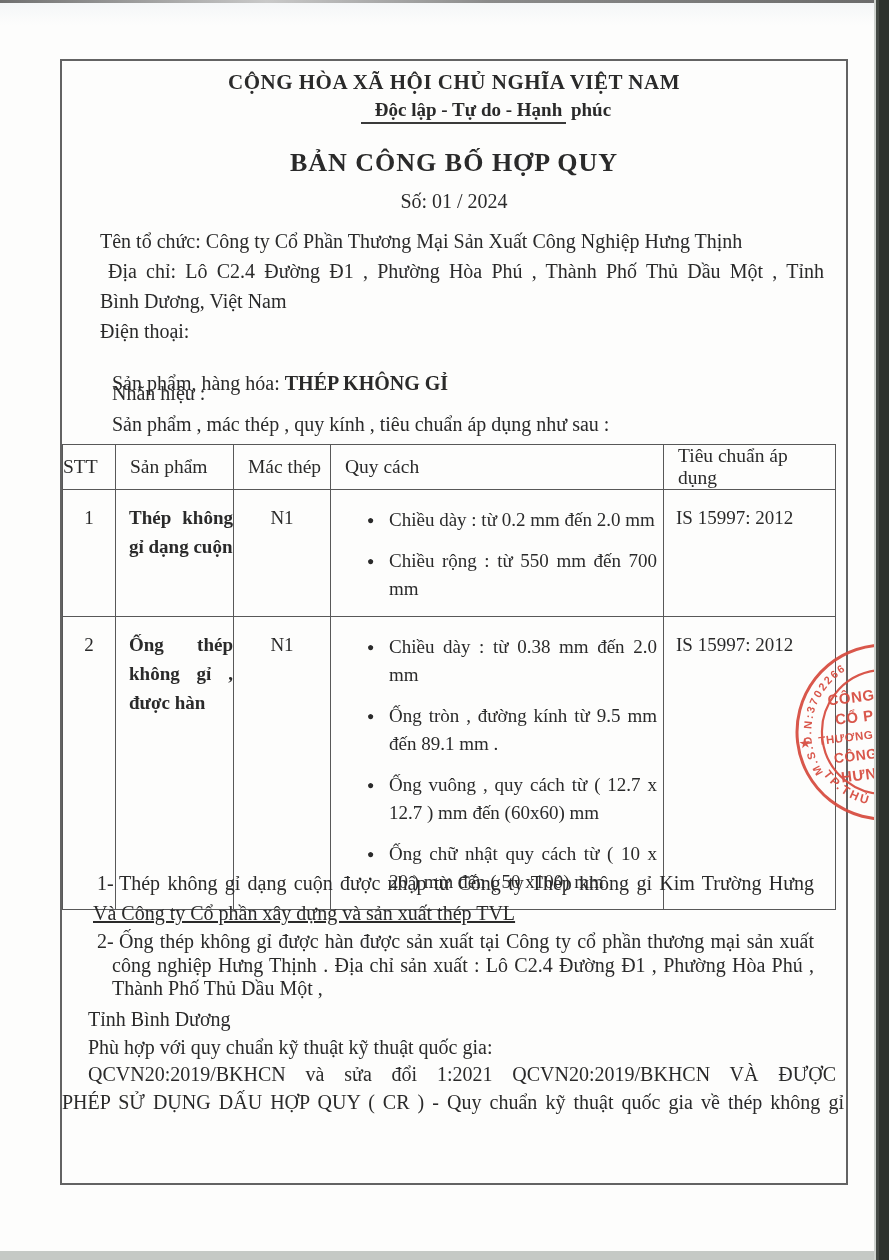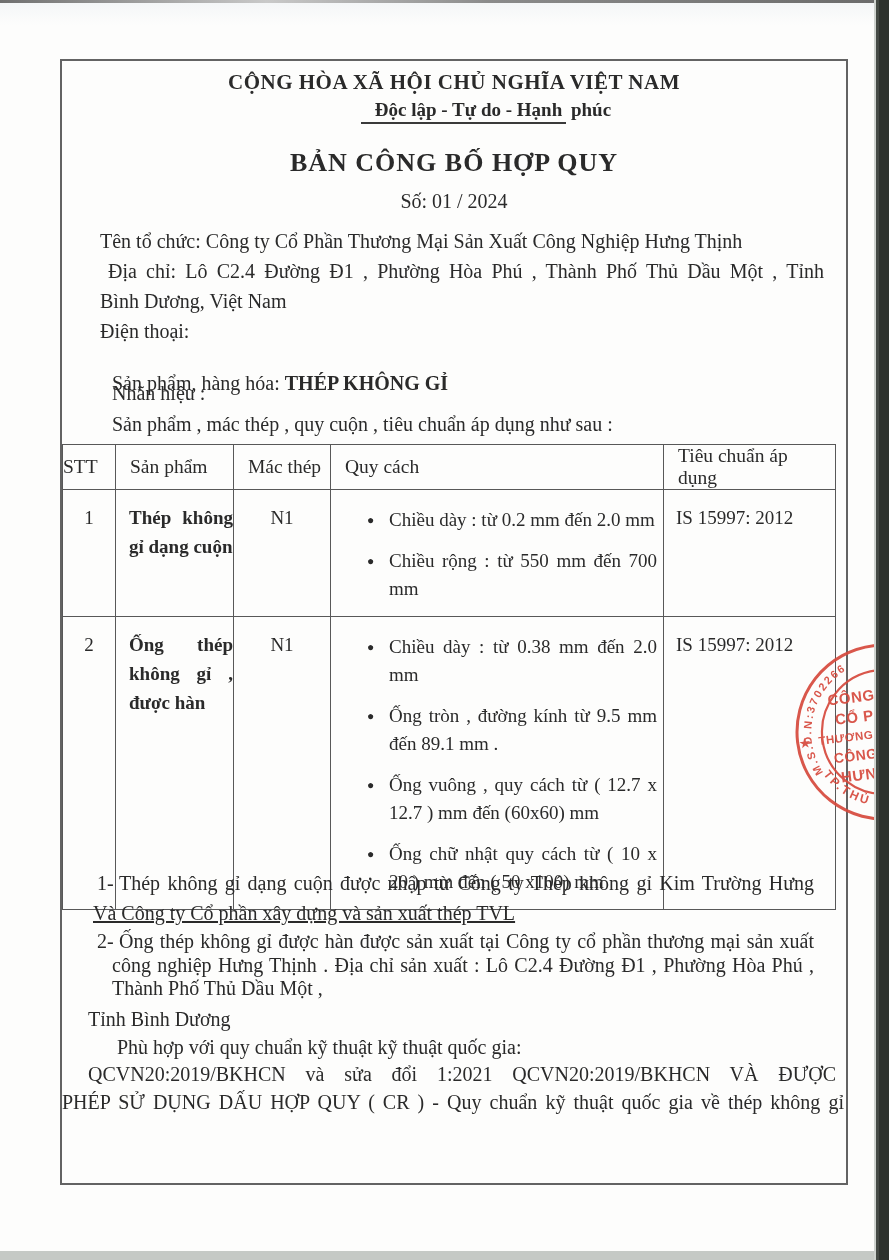--- a/index.html
+++ b/index.html
@@ -68,21 +68,21 @@
 
   <div class="abs ctr doc-title">BẢN CÔNG BỐ HỢP QUY</div>
   <div class="abs ctr doc-number">Số: 01 / 2024</div>
 
   <div class="abs body-text nowrap" style="left:100px;top:226px;">Tên tổ chức: Công ty Cổ Phần Thương Mại Sản Xuất Công Nghiệp Hưng Thịnh</div>
   <div class="abs body-text jl" style="left:108px;top:256px;width:716px;">Địa chỉ: Lô C2.4 Đường Đ1 , Phường Hòa Phú , Thành Phố Thủ Dầu Một , Tỉnh</div>
   <div class="abs body-text nowrap" style="left:100px;top:286px;">Bình Dương, Việt Nam</div>
   <div class="abs body-text nowrap" style="left:100px;top:316px;">Điện thoại:</div>
   <div class="abs body-text nowrap" style="left:112px;top:368px;"><span>Sản phẩm, hàng hóa: </span><span style="font-weight:bold;">THÉP KHÔNG GỈ</span></div>
   <div class="abs body-text nowrap" style="left:112px;top:378px;">Nhãn hiệu :</div>
-  <div class="abs body-text nowrap" style="left:112px;top:409px;">Sản phẩm , mác thép , quy cuộn , tiêu chuẩn áp dụng như sau :</div>
+  <div class="abs body-text nowrap" style="left:112px;top:409px;">Sản phẩm , mác thép , quy kính , tiêu chuẩn áp dụng như sau :</div>
 
   <table class="spec-table">
     <colgroup>
       <col style="width:53px">
         <col style="width:118px">
         <col style="width:97px">
         <col style="width:333px">
         <col style="width:172px">
     </colgroup>
     <thead>
@@ -121,21 +121,21 @@
   </table>
 
   <div class="abs body-text jl" style="left:97px;top:868px;width:717px;"><span class="num-span">1-</span><span>Thép không gỉ dạng cuộn được nhập từ Công ty Thép không gỉ Kim Trường Hưng</span></div>
   <div class="abs body-text nowrap" style="left:93px;top:898px;text-decoration:underline;">Và Công ty Cổ phần xây dựng và sản xuất thép TVL</div>
 
   <div class="abs body-text jl" style="left:97px;top:926px;width:717px;"><span class="num-span">2-</span><span>Ống thép không gỉ được hàn được sản xuất tại Công ty cổ phần thương mại sản xuất</span></div>
   <div class="abs body-text jl" style="left:112px;top:950px;width:702px;">công nghiệp Hưng Thịnh . Địa chỉ sản xuất : Lô C2.4 Đường Đ1 , Phường Hòa Phú ,</div>
   <div class="abs body-text nowrap" style="left:112px;top:973px;">Thành Phố Thủ Dầu Một ,</div>
 
   <div class="abs body-text nowrap" style="left:88px;top:1004px;">Tỉnh Bình Dương</div>
-  <div class="abs body-text nowrap" style="left:88px;top:1032px;margin-left:29px;">Phù hợp với quy chuẩn kỹ thuật kỹ thuật quốc gia:</div>
+  <div class="abs body-text nowrap" style="left:88px;top:1032px;">Phù hợp với quy chuẩn kỹ thuật kỹ thuật quốc gia:</div>
   <div class="abs body-text jl" style="left:88px;top:1059px;width:748px;">QCVN20:2019/BKHCN và sửa đổi 1:2021 QCVN20:2019/BKHCN VÀ ĐƯỢC</div>
   <div class="abs body-text jl" style="left:62px;top:1087px;width:782px;">PHÉP SỬ DỤNG DẤU HỢP QUY ( CR ) -  Quy chuẩn kỹ thuật quốc gia về thép không gỉ</div>
 
   <div class="abs stamp">
     <svg width="240" height="220" viewBox="0 0 240 220">
       <g transform="rotate(-7 120 105)" opacity="0.92">
         <circle cx="120" cy="105" r="87" fill="none" stroke="#d6493d" stroke-width="3"></circle>
         <circle cx="120" cy="105" r="62" fill="none" stroke="#d6493d" stroke-width="2.2"></circle>
         <path id="arcTop" d="M 56.8 141.5 A 73 73 0 1 1 186.2 74.1" fill="none"></path>
         <path id="arcBot" d="M 50.5 130.3 A 74 74 0 0 0 189.5 130.3" fill="none"></path>

